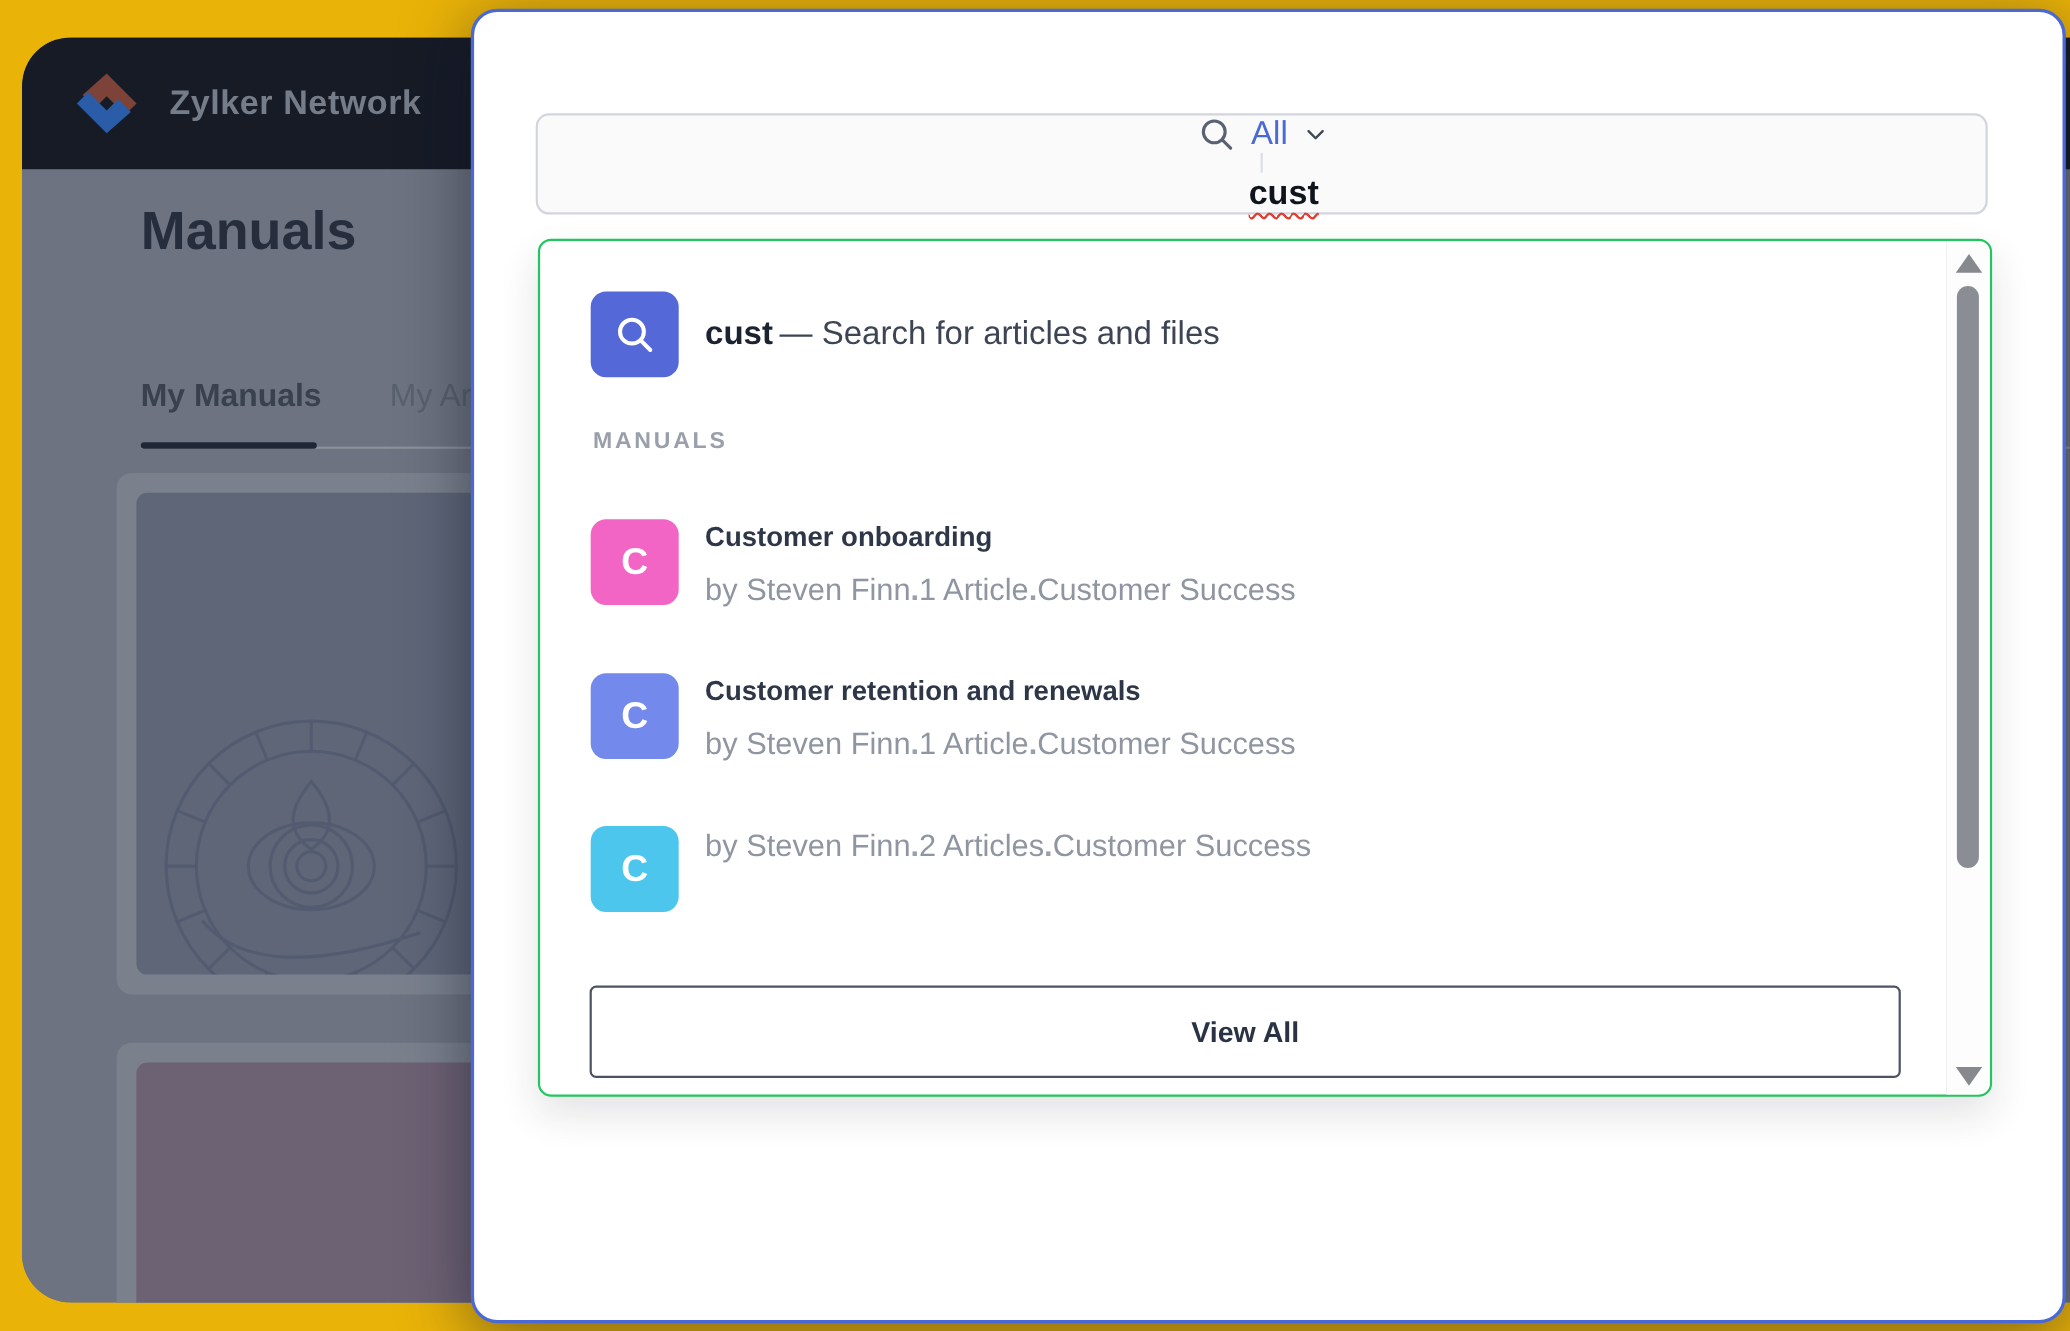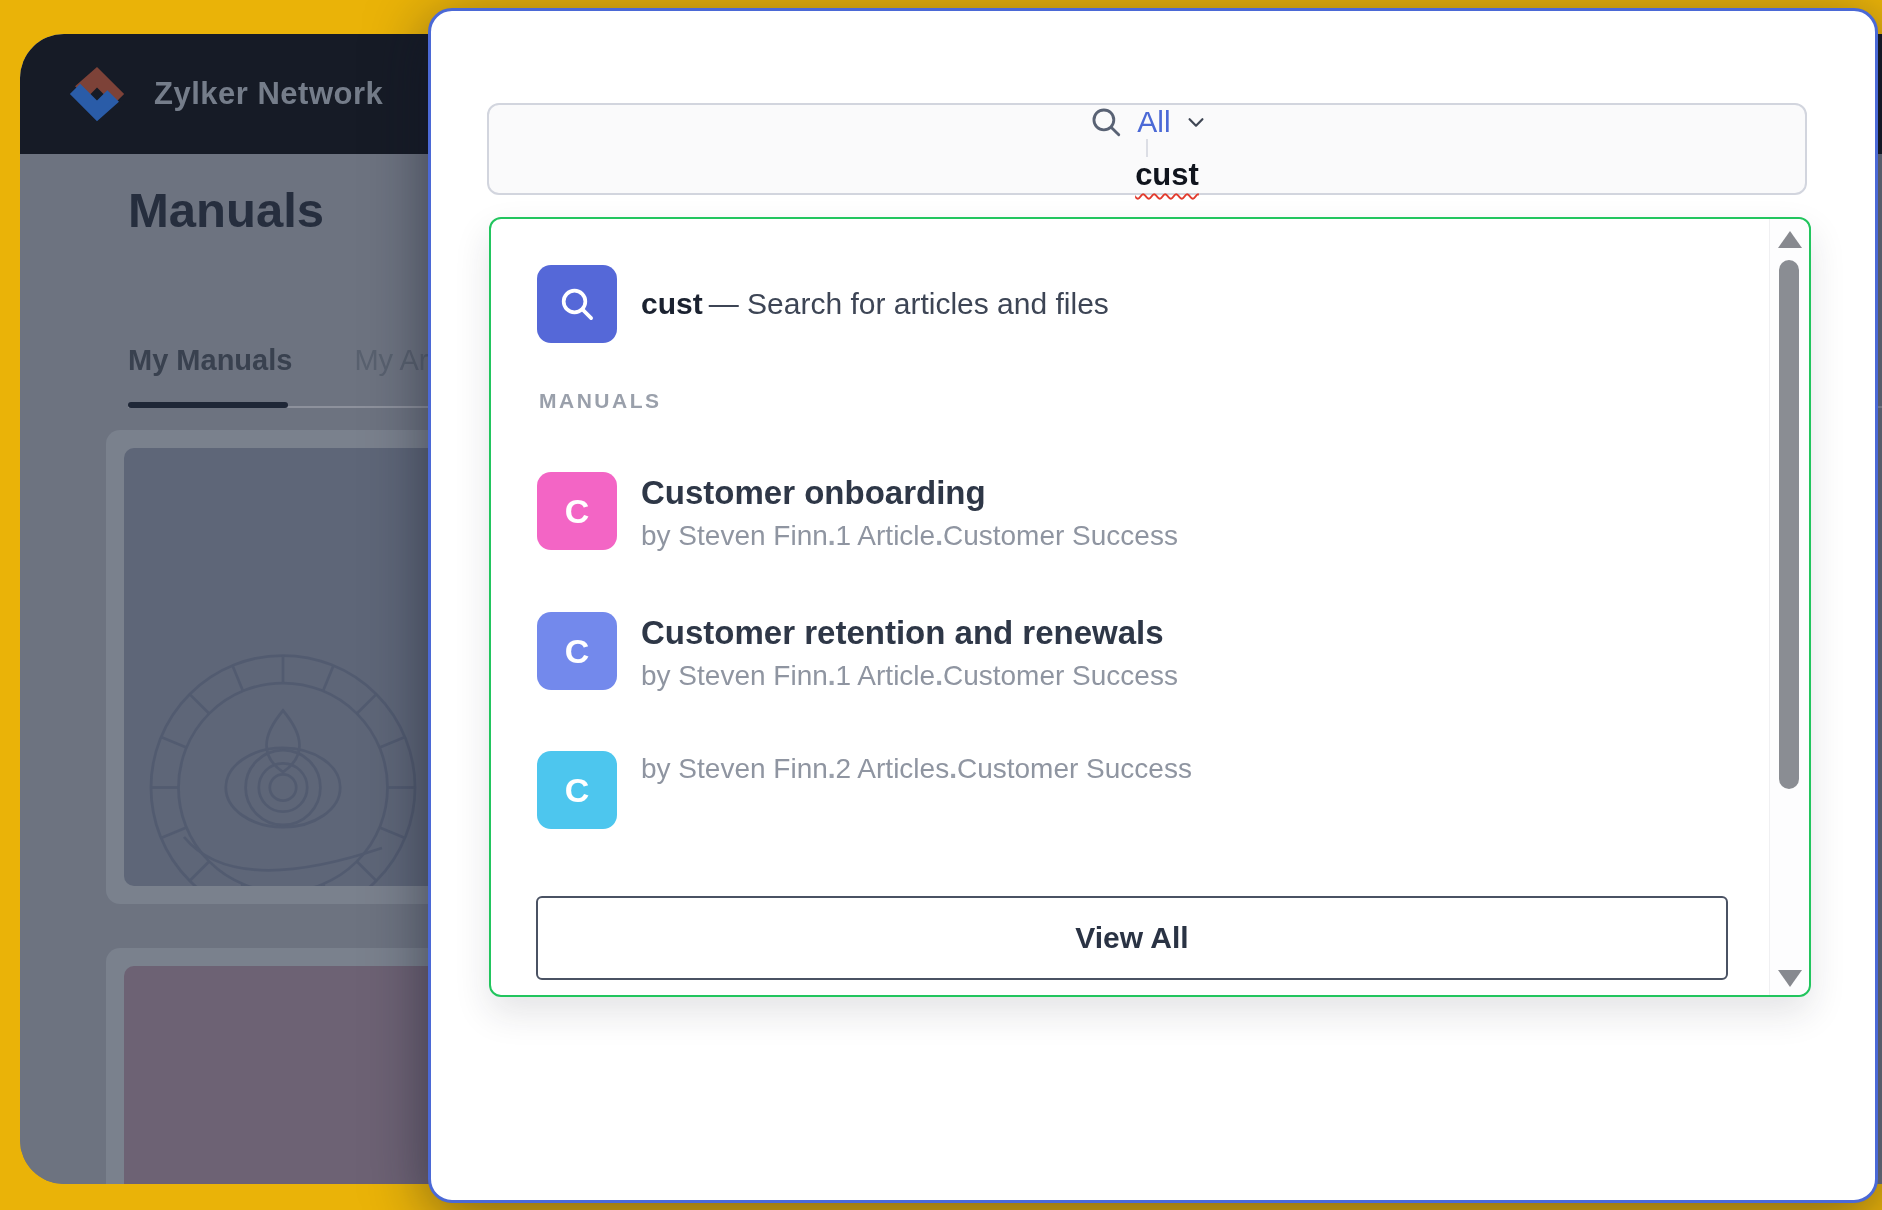--- a/index.html
+++ b/index.html
@@ -47,27 +47,27 @@
   .suggest-row { position:absolute; left:46px; top:46px; display:flex; align-items:center; gap:24px; cursor:pointer; }
   .sq-icon { width:80px; height:78px; border-radius:14px; display:flex; align-items:center; justify-content:center;
              color:#fff; flex:0 0 auto; }
   .suggest-icon { background:#5568d8; }
   .suggest-text { font-size:30px; color:#3d4555; }
   .suggest-text b { color:#1b2230; margin-right:6px; }
   .section-label { position:absolute; left:48px; top:170px; font-size:21px; font-weight:bold;
                    letter-spacing:2.5px; color:#9aa0ab; }
   .result-row { position:absolute; left:46px; display:flex; gap:24px; height:84px; cursor:pointer; }
   .row-texts { display:flex; flex-direction:column; justify-content:space-between; padding:2px 0 4px 0; }
-  .row-title { font-size:33px; font-weight:600; color:#2e3747; }
+  .row-title { font-size:25px; font-weight:600; color:#2e3747; }
   .row-meta { font-size:28px; color:#8f95a1; display:flex; align-items:center; }
   .dot { font-weight:bold; color:#9aa0ab; }
   .initial { font-size:34px; font-weight:600; }
   .view-all { position:absolute; left:45px; top:677px; width:1192px; height:84px;
               background:#fff; border:2px solid #4a5263; border-radius:6px;
-              font-size:30px; font-weight:600; color:#2a3344; font-family:"Liberation Sans",sans-serif;
+              font-size:26px; font-weight:600; color:#2a3344; font-family:"Liberation Sans",sans-serif;
               display:flex; align-items:center; justify-content:center; cursor:pointer; }
 
   
   .scroll-rail { position:absolute; right:0; top:0; bottom:0; width:40px;
                  border-left:1px solid #f0f0f2; border-radius:0 12px 12px 0; background:#fdfdfe; }
   .scroll-up, .scroll-down { position:absolute; left:8px; width:0; height:0; cursor:pointer; }
   .scroll-up { top:12px; border-left:12px solid transparent; border-right:12px solid transparent;
                border-bottom:17px solid #87898f; }
   .scroll-down { bottom:8px; border-left:12px solid transparent; border-right:12px solid transparent;
                  border-top:17px solid #87898f; }

